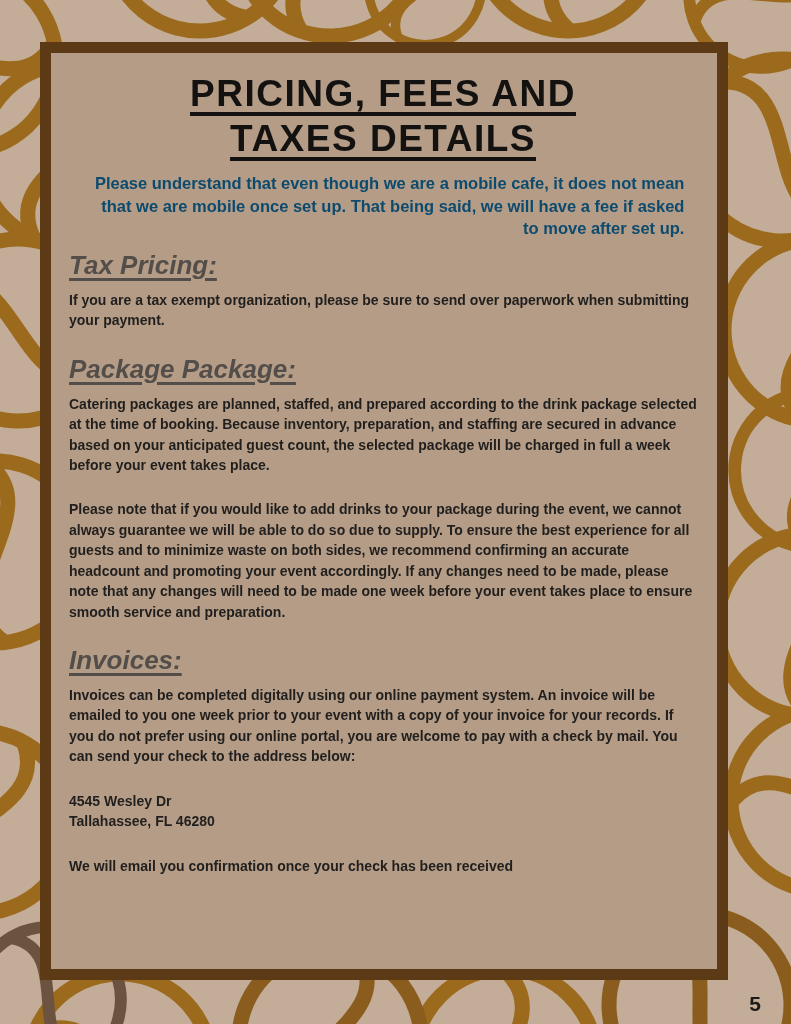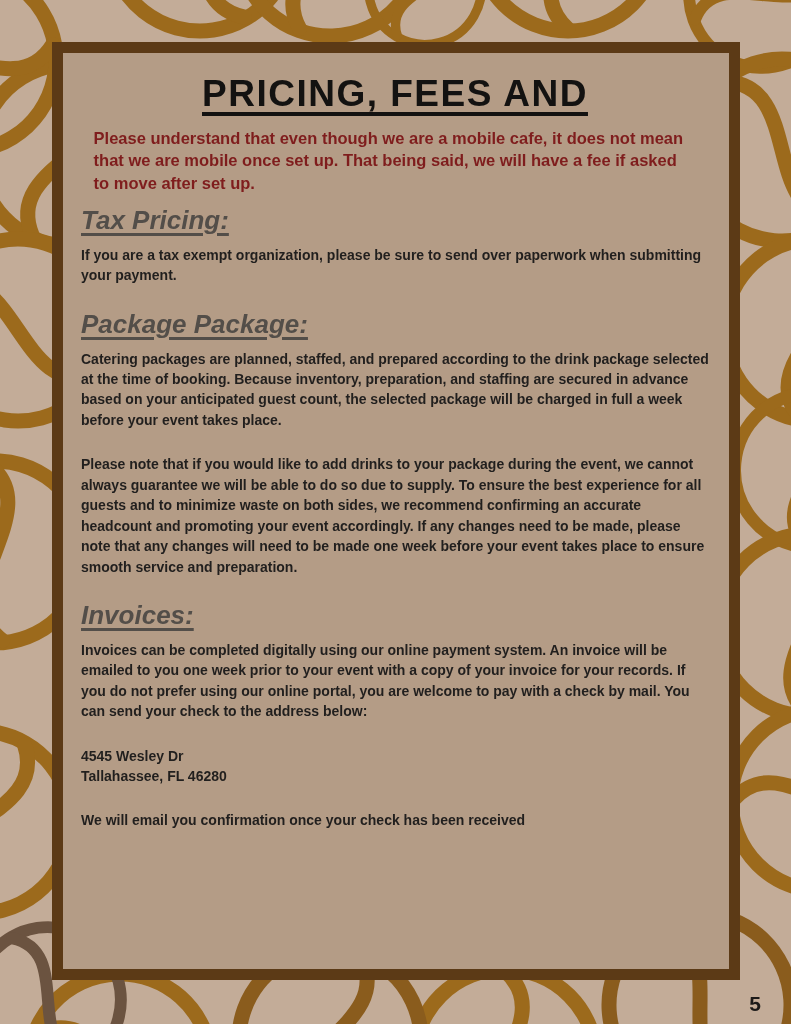--- a/index.html
+++ b/index.html
@@ -17,21 +17,21 @@
   }
   .bg-pattern {
     position: absolute;
     inset: 0;
     width: 791px;
     height: 1024px;
     display: block;
   }
   .panel {
     position: absolute;
-    left: 52px;
+    left: 40px;
     top: 42px;
     width: 688px;
     height: 938px;
     box-sizing: border-box;
     background: #b49c86;
     border: 11px solid #5c3a16;
     padding: 14px 20px 16px 18px;
   }
   .title {
     margin: 4px 0 0 0;
@@ -41,25 +41,25 @@
     font-weight: 800;
     letter-spacing: 1.5px;
     color: #131211;
     text-decoration: underline;
     text-decoration-thickness: 4px;
     text-underline-offset: 6px;
   }
   .intro {
     margin: 11px auto 12px auto;
     width: 96%;
-    text-align: left;
+    text-align: right;
     font-size: 16.5px;
     line-height: 1.35;
     font-weight: 700;
-    color: #7f1d1d;
+    color: #0c4a6e;
   }
   .heading {
     margin: 10px 0 9px 0;
     font-size: 26px;
     line-height: 1.15;
     font-weight: 800;
     font-style: italic;
     color: #534e49;
     text-decoration: underline;
     text-decoration-thickness: 3px;
@@ -113,21 +113,21 @@
     <use href="#bean" stroke="#8a5c1d" transform="translate(330,1040) rotate(20)"></use>
     <use href="#bean" stroke="#9c6a1c" transform="translate(120,1065) rotate(290)"></use>
     <use href="#bean" stroke="#6b5340" transform="translate(48,1000) rotate(150) scale(0.8)"></use>
     <use href="#bean" stroke="#9c6a1c" transform="translate(-20,822) rotate(30)"></use>
     <use href="#bean" stroke="#9c6a1c" transform="translate(-5,552) rotate(355)"></use>
     <use href="#bean" stroke="#9c6a1c" transform="translate(18,330) rotate(120)"></use>
   </svg>
 
   <div class="panel">
 
-    <h1 class="title"><span>PRICING, FEES AND</span><br></h1>
+    <h1 class="title"><span>PRICING, FEES AND</span><br><span>TAXES DETAILS</span></h1>
 
     <p class="intro">Please understand that even though we are a mobile cafe, it does not mean that we are mobile once set up. That being said, we will have a fee if asked to move after set up.</p>
 
     <h2 class="heading">Tax Pricing:</h2>
     <p class="body-text">If you are a tax exempt organization, please be sure to send over paperwork when submitting your payment.</p>
 
     <h2 class="heading">Package Package:</h2>
     <p class="body-text">Catering packages are planned, staffed, and prepared according to the drink package selected at the time of booking. Because inventory, preparation, and staffing are secured in advance based on your anticipated guest count, the selected package will be charged in full a week before your event takes place.</p>
     <p class="body-text">Please note that if you would like to add drinks to your package during the event, we cannot always guarantee we will be able to do so due to supply. To ensure the best experience for all guests and to minimize waste on both sides, we recommend confirming an accurate headcount and promoting your event accordingly. If any changes need to be made, please note that any changes will need to be made one week before your event takes place to ensure smooth service and preparation.</p>
 

